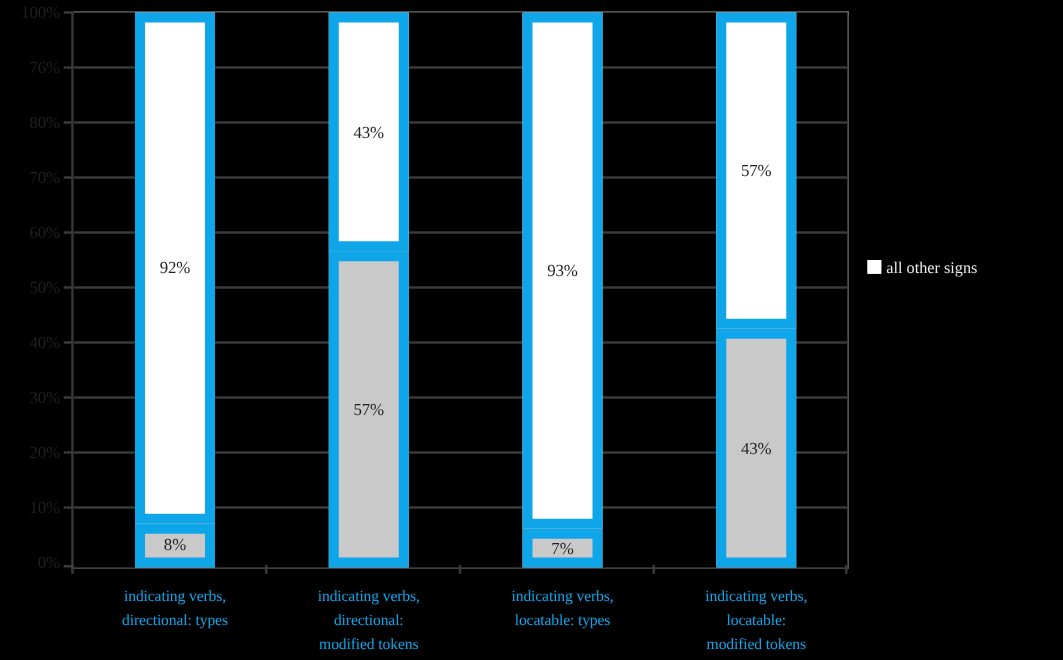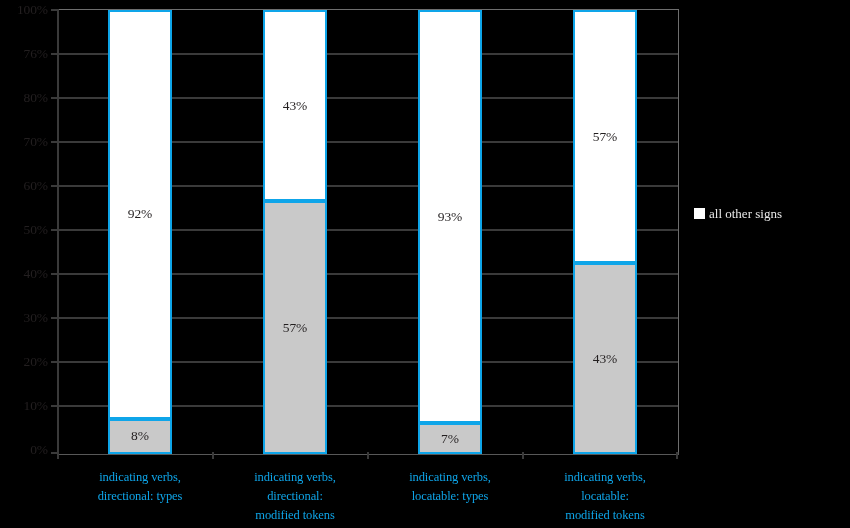--- a/index.html
+++ b/index.html
@@ -104,21 +104,21 @@
   .bar-group {
     position: absolute;
     bottom: 0;
     width: 64px;
   }
   .bar-seg {
     position: absolute;
     left: 0;
     width: 64px;
     box-sizing: border-box;
-    border: 2px solid #0ea5e9;
+    border: 8px solid #0ea5e9;
     display: flex;
     align-items: center;
     justify-content: center;
   }
   .bar-seg.other  { background: #ffffff; }
   .bar-seg.high   { background: #c9c9c9; }
   .bar-label {
     font-size: 13.5px;
     line-height: 14px;
     color: #231f20;

